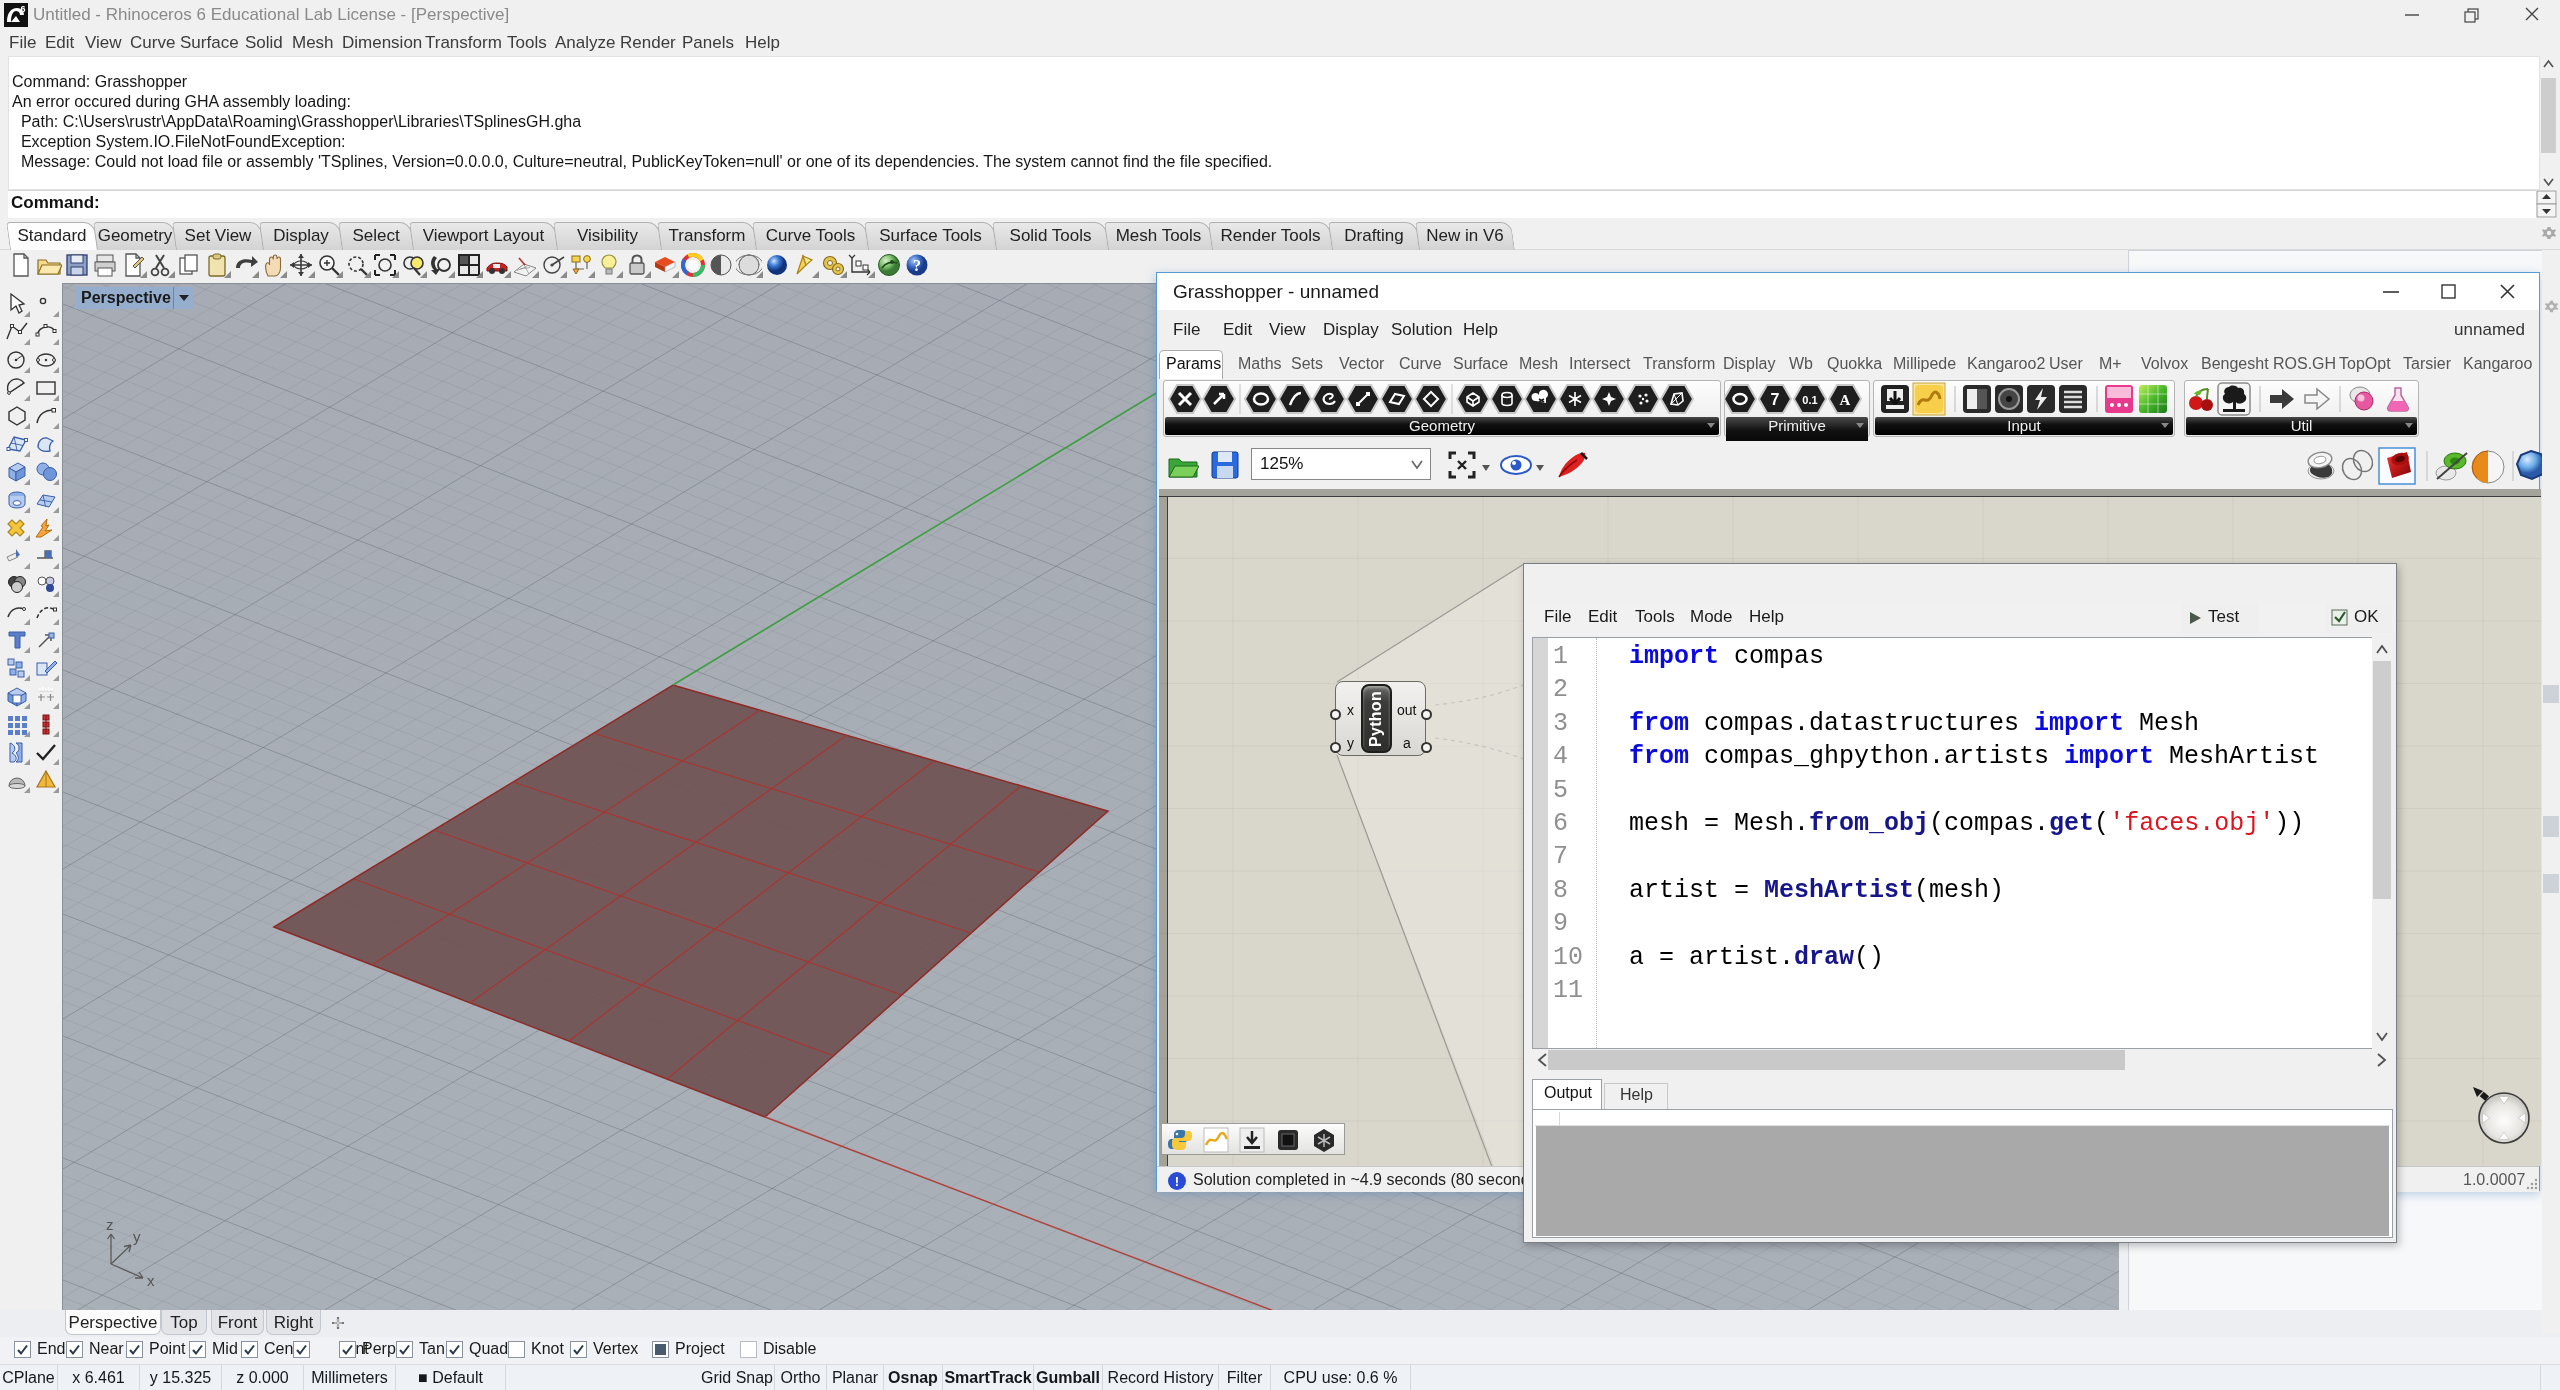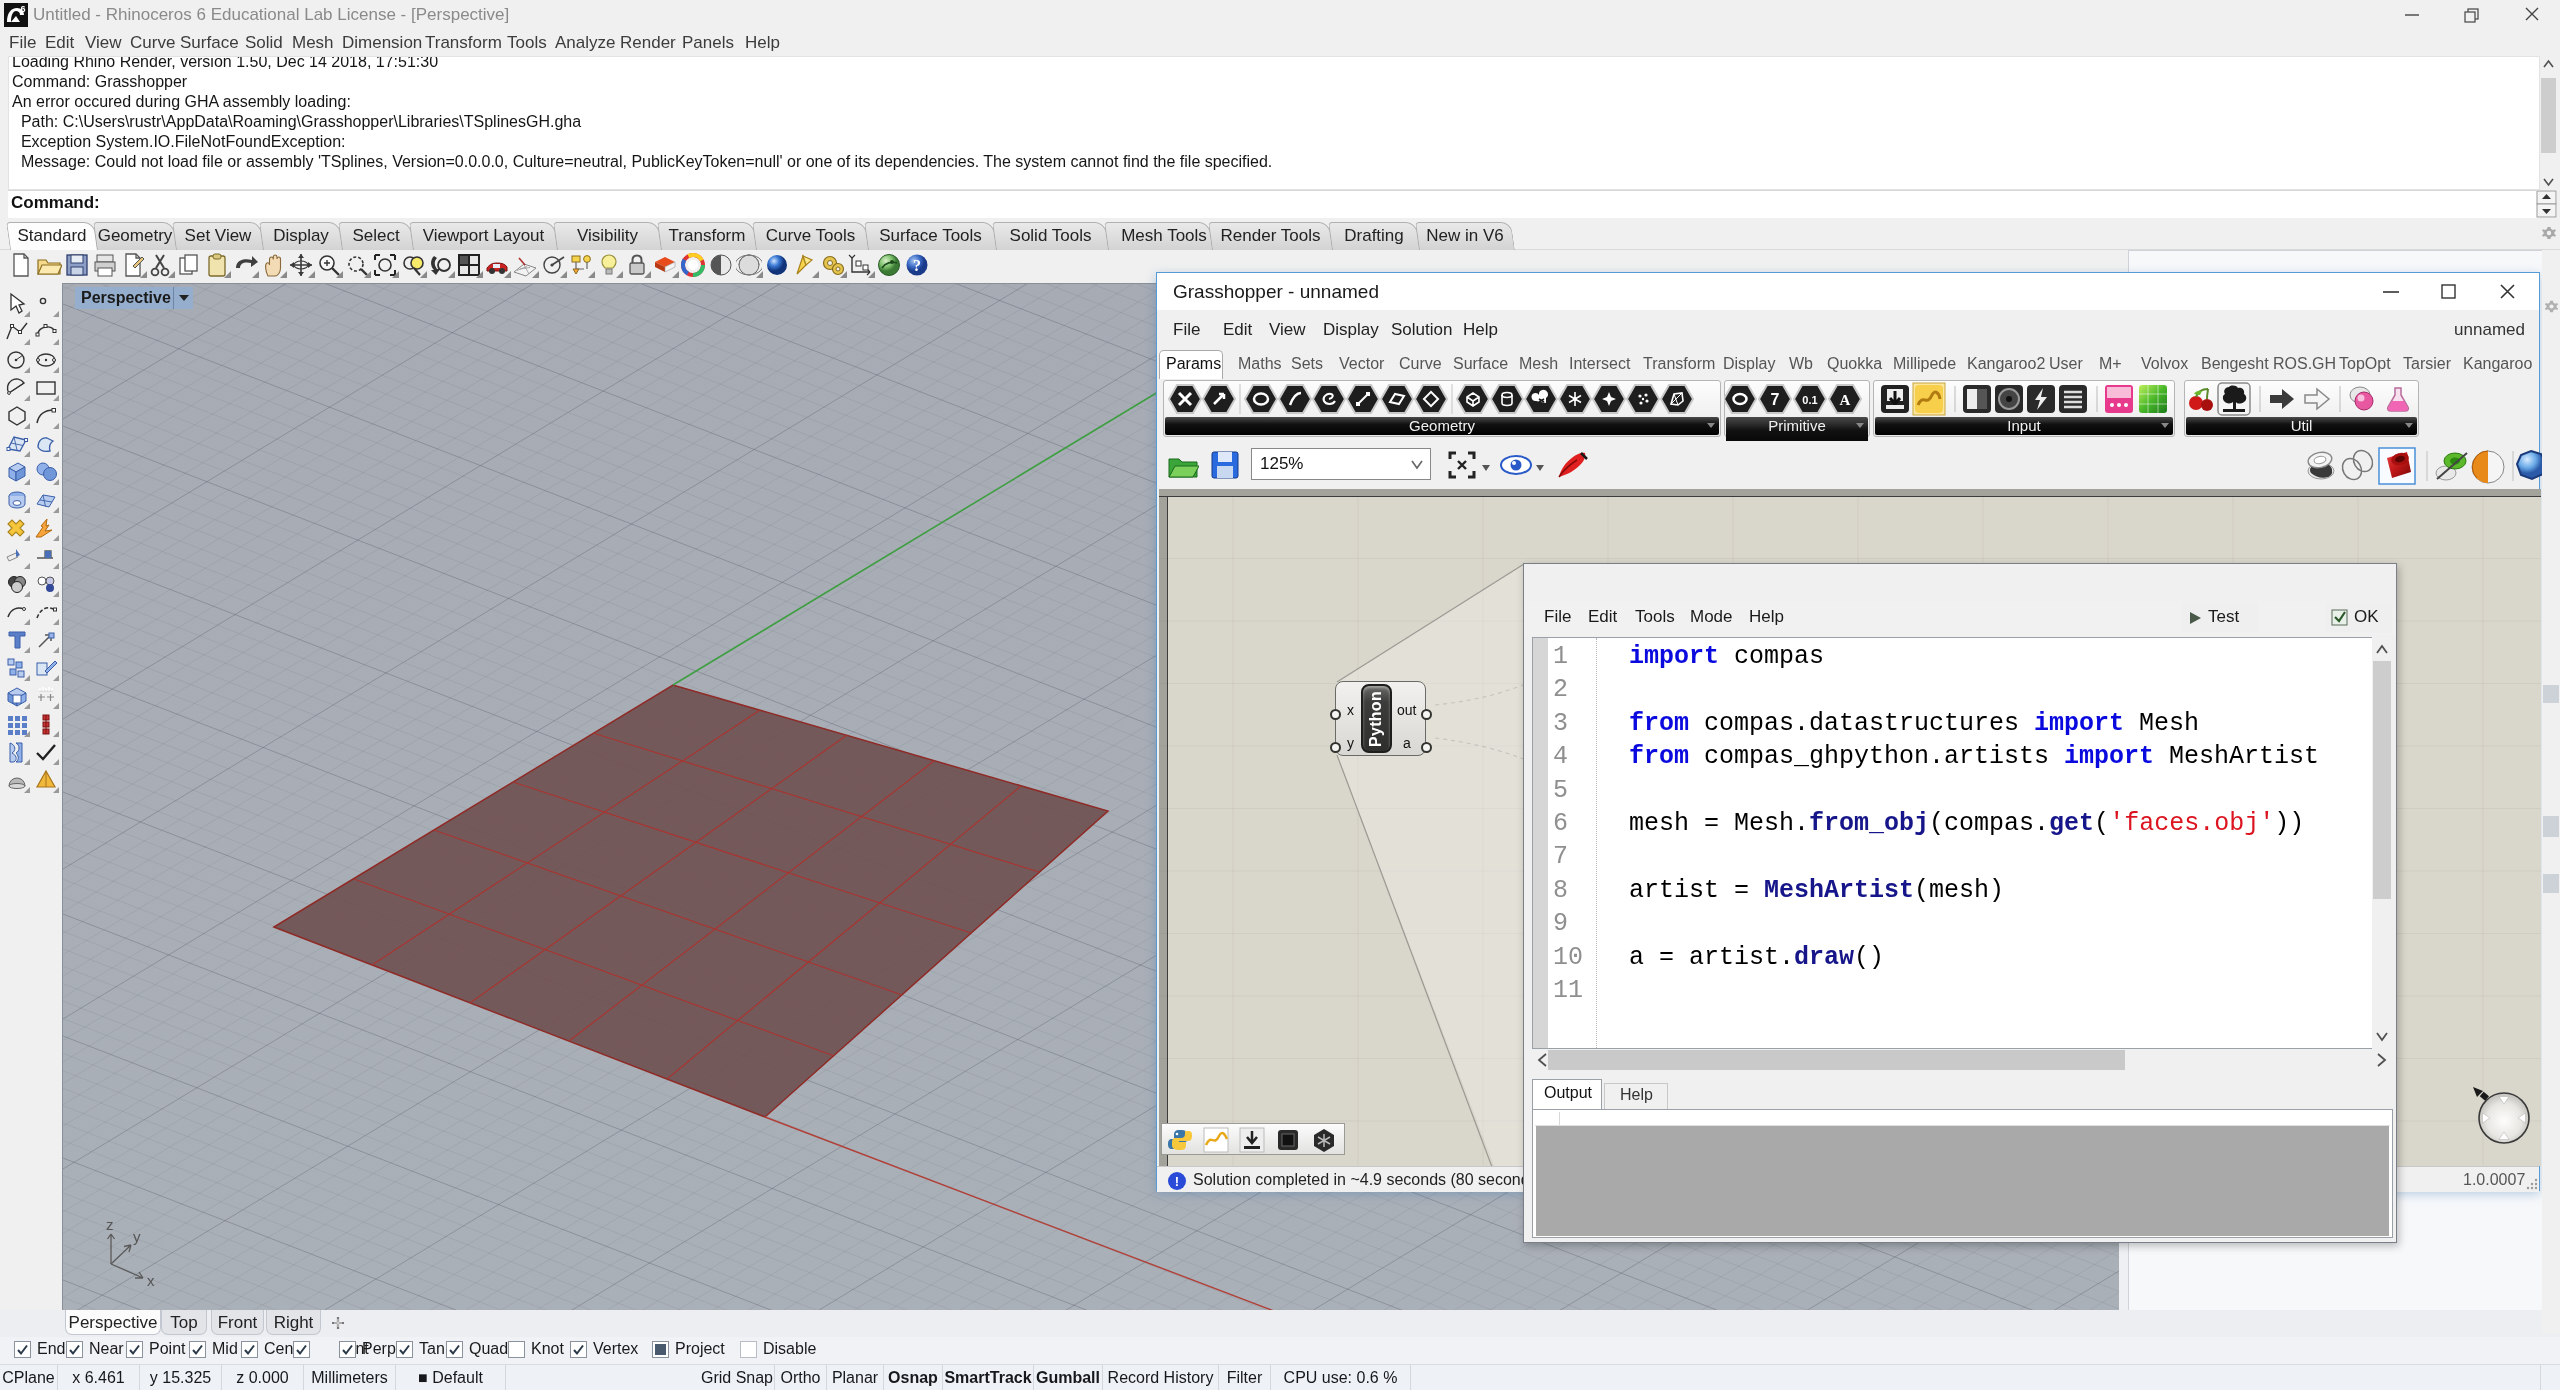--- a/index.html
+++ b/index.html
@@ -30,21 +30,20 @@
     <span class="abs" style="left:292px;top:3px;">Mesh</span>
     <span class="abs" style="left:342px;top:3px;">Dimension</span>
     <span class="abs" style="left:425px;top:3px;">Transform</span>
     <span class="abs" style="left:507px;top:3px;">Tools</span>
     <span class="abs" style="left:555px;top:3px;">Analyze</span>
     <span class="abs" style="left:620px;top:3px;">Render</span>
     <span class="abs" style="left:682px;top:3px;">Panels</span>
     <span class="abs" style="left:745px;top:3px;">Help</span>
   </div>
 <div class="abs" style="left:8px;top:56px;width:2532px;height:134px;background:#fff;border:1px solid #e2e2e2;font-size:16px;color:#151515;overflow:hidden;">
-    <div class="abs" style="left:3px;top:-4px;width:2500px;white-space:nowrap;">Loading Rhino Render, version 1.50, Dec 14 2018, 17:51:30</div>
     <div class="abs" style="left:3px;top:16px;width:2500px;white-space:nowrap;">Command: Grasshopper</div>
     <div class="abs" style="left:3px;top:36px;width:2500px;white-space:nowrap;">An error occured during GHA assembly loading:</div>
     <div class="abs" style="left:3px;top:56px;width:2500px;white-space:nowrap;">&nbsp;&nbsp;Path: C:\Users\rustr\AppData\Roaming\Grasshopper\Libraries\TSplinesGH.gha</div>
     <div class="abs" style="left:3px;top:76px;width:2500px;white-space:nowrap;">&nbsp;&nbsp;Exception System.IO.FileNotFoundException:</div>
     <div class="abs" style="left:3px;top:96px;width:2500px;white-space:nowrap;">&nbsp;&nbsp;Message: Could not load file or assembly 'TSplines, Version=0.0.0.0, Culture=neutral, PublicKeyToken=null' or one of its dependencies. The system cannot find the file specified.</div>
   </div>
 <div class="abs" style="left:2540px;top:56px;width:17px;height:134px;background:#f0f0f0;"><svg width="17" height="134">
       <path d="M4 11 L8.5 5 L13 11" stroke="#505050" stroke-width="1.6" fill="none"></path>
       <rect x="1" y="22" width="15" height="75" fill="#cdcdcd"></rect>
       <path d="M4 123 L8.5 129 L13 123" stroke="#505050" stroke-width="1.6" fill="none"></path>
@@ -75,21 +74,21 @@
     <div class="abs" style="left:555px;top:8px;width:105px;font-size:17px;color:#222;text-align:center;">Visibility</div>
     <div class="abs" style="left:659px;top:4px;width:96px;height:28px;background:linear-gradient(#e9e9e9,#d3d3d3);border:1px solid #b0b0b0;border-bottom:none;border-radius:4px 10px 0 0;transform:skewX(8deg);"></div>
     <div class="abs" style="left:659px;top:8px;width:96px;font-size:17px;color:#222;text-align:center;">Transform</div>
     <div class="abs" style="left:754px;top:4px;width:113px;height:28px;background:linear-gradient(#e9e9e9,#d3d3d3);border:1px solid #b0b0b0;border-bottom:none;border-radius:4px 10px 0 0;transform:skewX(8deg);"></div>
     <div class="abs" style="left:754px;top:8px;width:113px;font-size:17px;color:#222;text-align:center;">Curve Tools</div>
     <div class="abs" style="left:866px;top:4px;width:129px;height:28px;background:linear-gradient(#e9e9e9,#d3d3d3);border:1px solid #b0b0b0;border-bottom:none;border-radius:4px 10px 0 0;transform:skewX(8deg);"></div>
     <div class="abs" style="left:866px;top:8px;width:129px;font-size:17px;color:#222;text-align:center;">Surface Tools</div>
     <div class="abs" style="left:994px;top:4px;width:113px;height:28px;background:linear-gradient(#e9e9e9,#d3d3d3);border:1px solid #b0b0b0;border-bottom:none;border-radius:4px 10px 0 0;transform:skewX(8deg);"></div>
     <div class="abs" style="left:994px;top:8px;width:113px;font-size:17px;color:#222;text-align:center;">Solid Tools</div>
     <div class="abs" style="left:1106px;top:4px;width:105px;height:28px;background:linear-gradient(#e9e9e9,#d3d3d3);border:1px solid #b0b0b0;border-bottom:none;border-radius:4px 10px 0 0;transform:skewX(8deg);"></div>
-    <div class="abs" style="left:1106px;top:8px;width:116px;font-size:17px;color:#222;text-align:center;">Mesh Tools</div>
+    <div class="abs" style="left:1106px;top:8px;width:105px;font-size:17px;color:#222;text-align:center;">Mesh Tools</div>
     <div class="abs" style="left:1210px;top:4px;width:121px;height:28px;background:linear-gradient(#e9e9e9,#d3d3d3);border:1px solid #b0b0b0;border-bottom:none;border-radius:4px 10px 0 0;transform:skewX(8deg);"></div>
     <div class="abs" style="left:1210px;top:8px;width:121px;font-size:17px;color:#222;text-align:center;">Render Tools</div>
     <div class="abs" style="left:1330px;top:4px;width:88px;height:28px;background:linear-gradient(#e9e9e9,#d3d3d3);border:1px solid #b0b0b0;border-bottom:none;border-radius:4px 10px 0 0;transform:skewX(8deg);"></div>
     <div class="abs" style="left:1330px;top:8px;width:88px;font-size:17px;color:#222;text-align:center;">Drafting</div>
     <div class="abs" style="left:1417px;top:4px;width:96px;height:28px;background:linear-gradient(#e9e9e9,#d3d3d3);border:1px solid #b0b0b0;border-bottom:none;border-radius:4px 10px 0 0;transform:skewX(8deg);"></div>
     <div class="abs" style="left:1417px;top:8px;width:96px;font-size:17px;color:#222;text-align:center;">New in V6</div>
     <svg class="abs" style="left:2540px;top:6px" width="18" height="18" viewBox="0 0 18 18">
       <path d="M9 3 L10.5 3 L11 5 L13 6 L15 5.2 L16 6.8 L14.4 8 L14.4 10 L16 11.2 L15 12.8 L13 12 L11 13 L10.5 15 L7.5 15 L7 13 L5 12 L3 12.8 L2 11.2 L3.6 10 L3.6 8 L2 6.8 L3 5.2 L5 6 L7 5 L7.5 3 Z" fill="#a9a9a9"></path>
       <circle cx="9" cy="9" r="2.2" fill="#f0f0f0"></circle>
     </svg>

